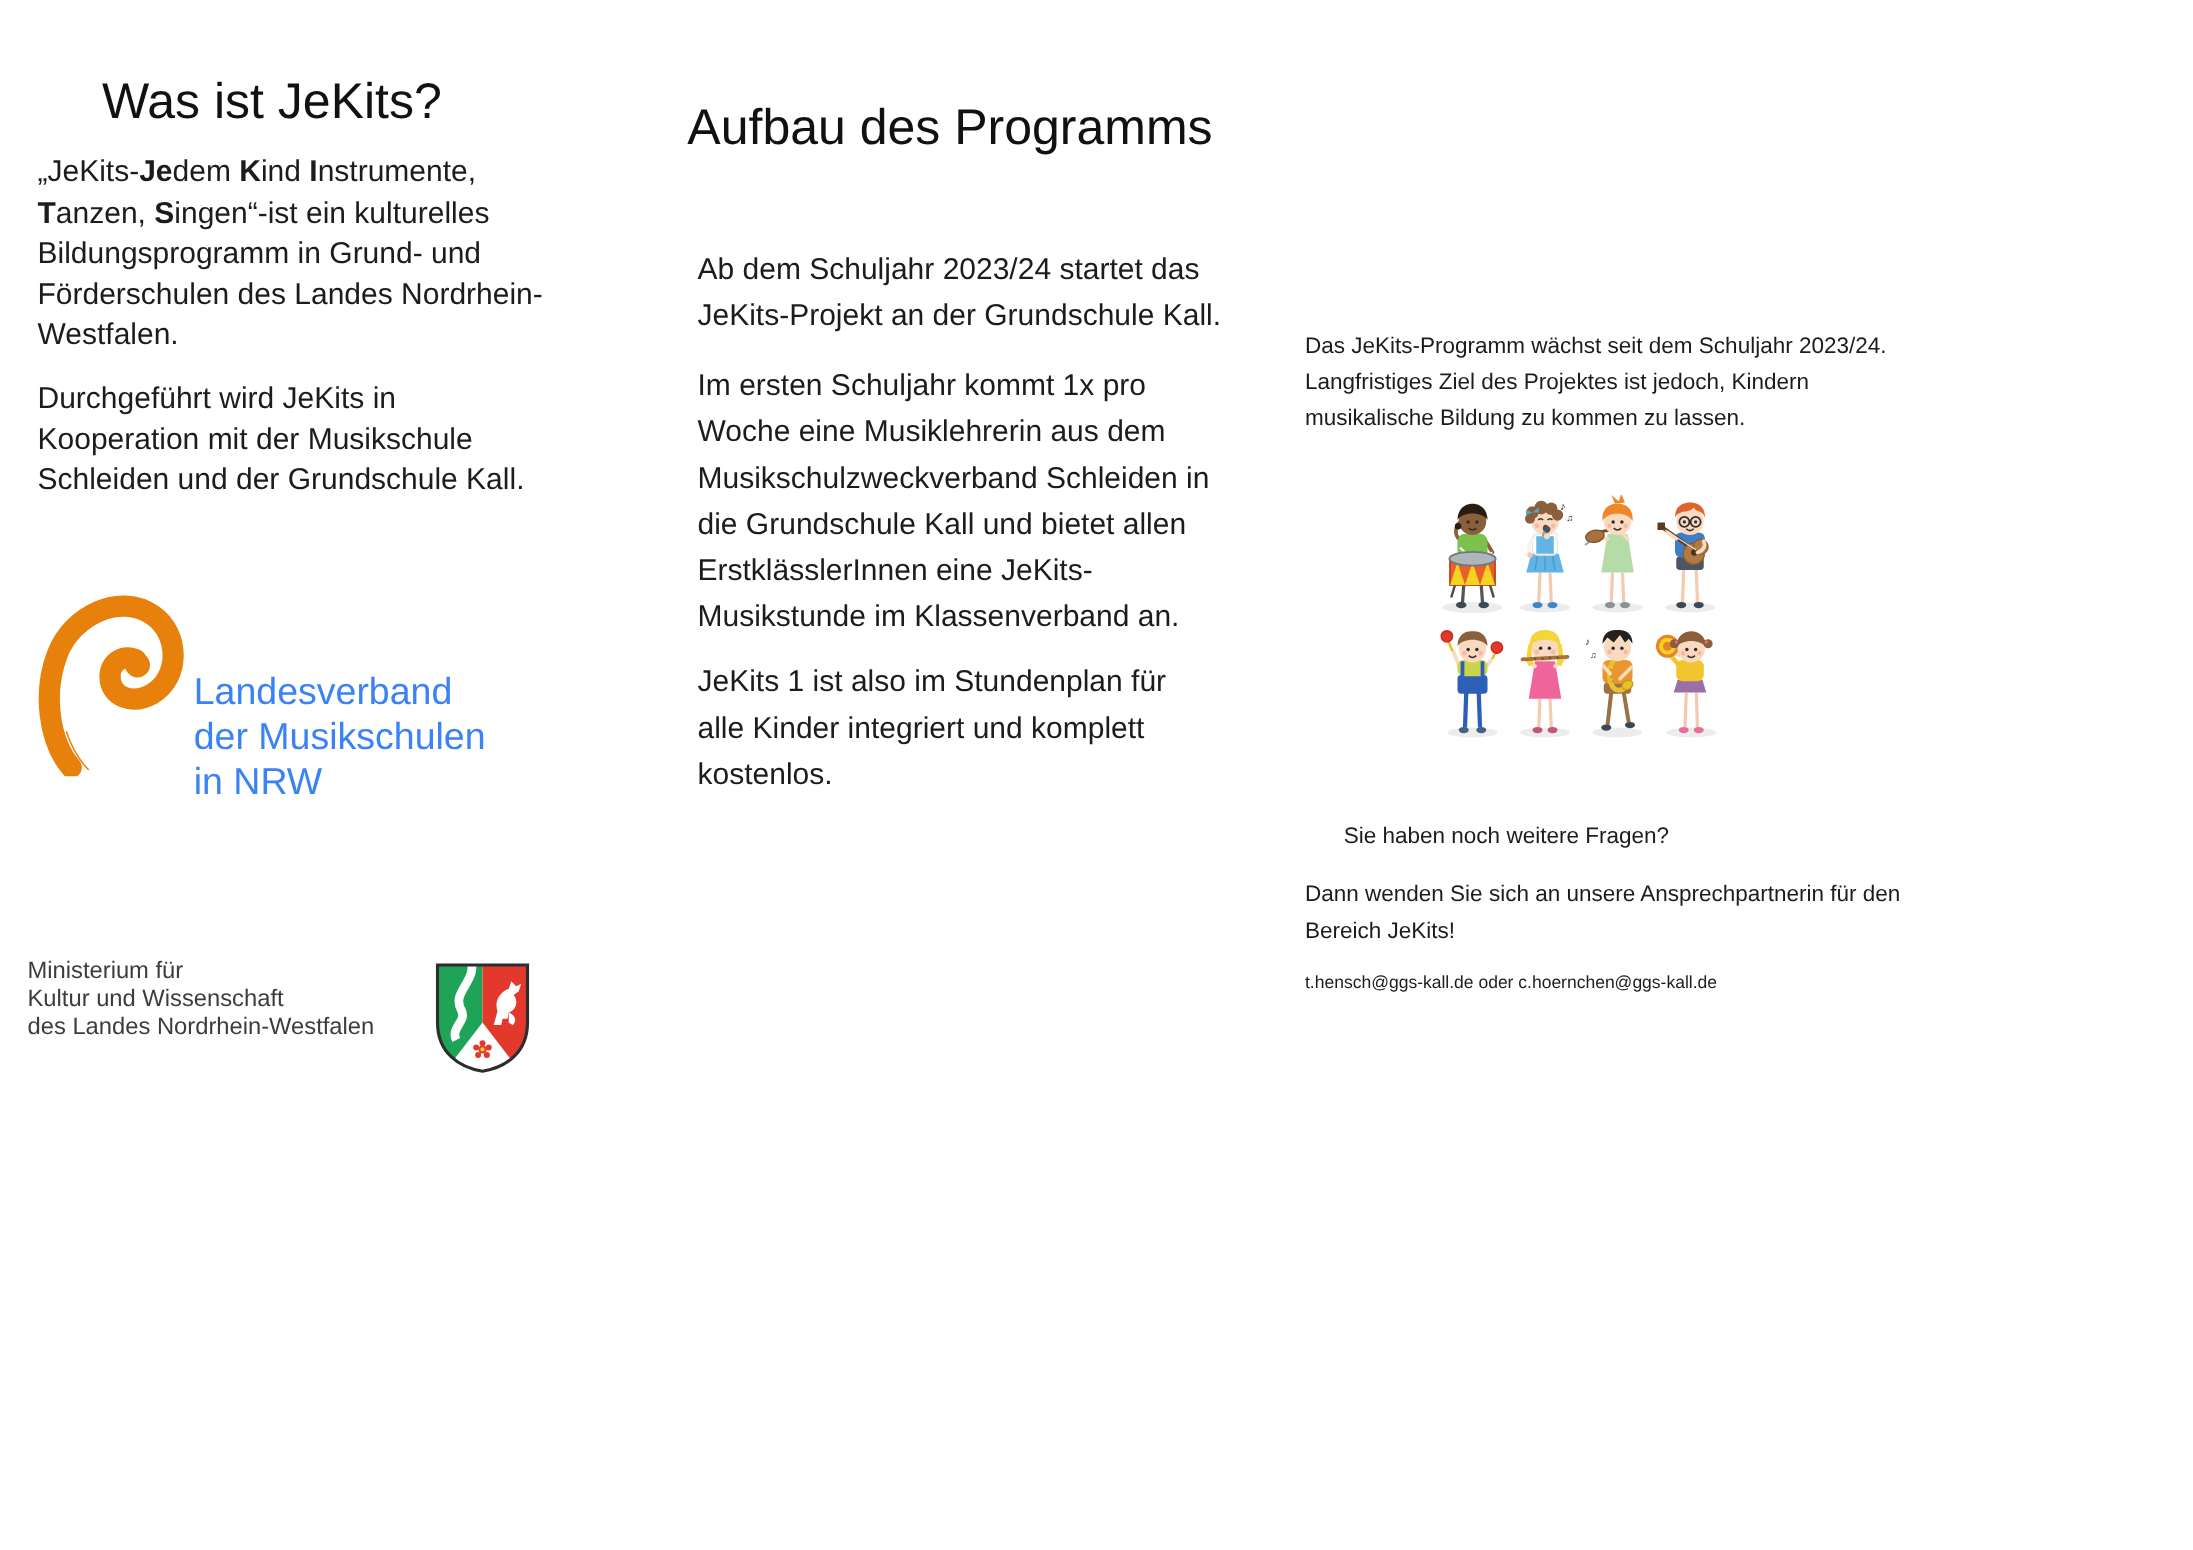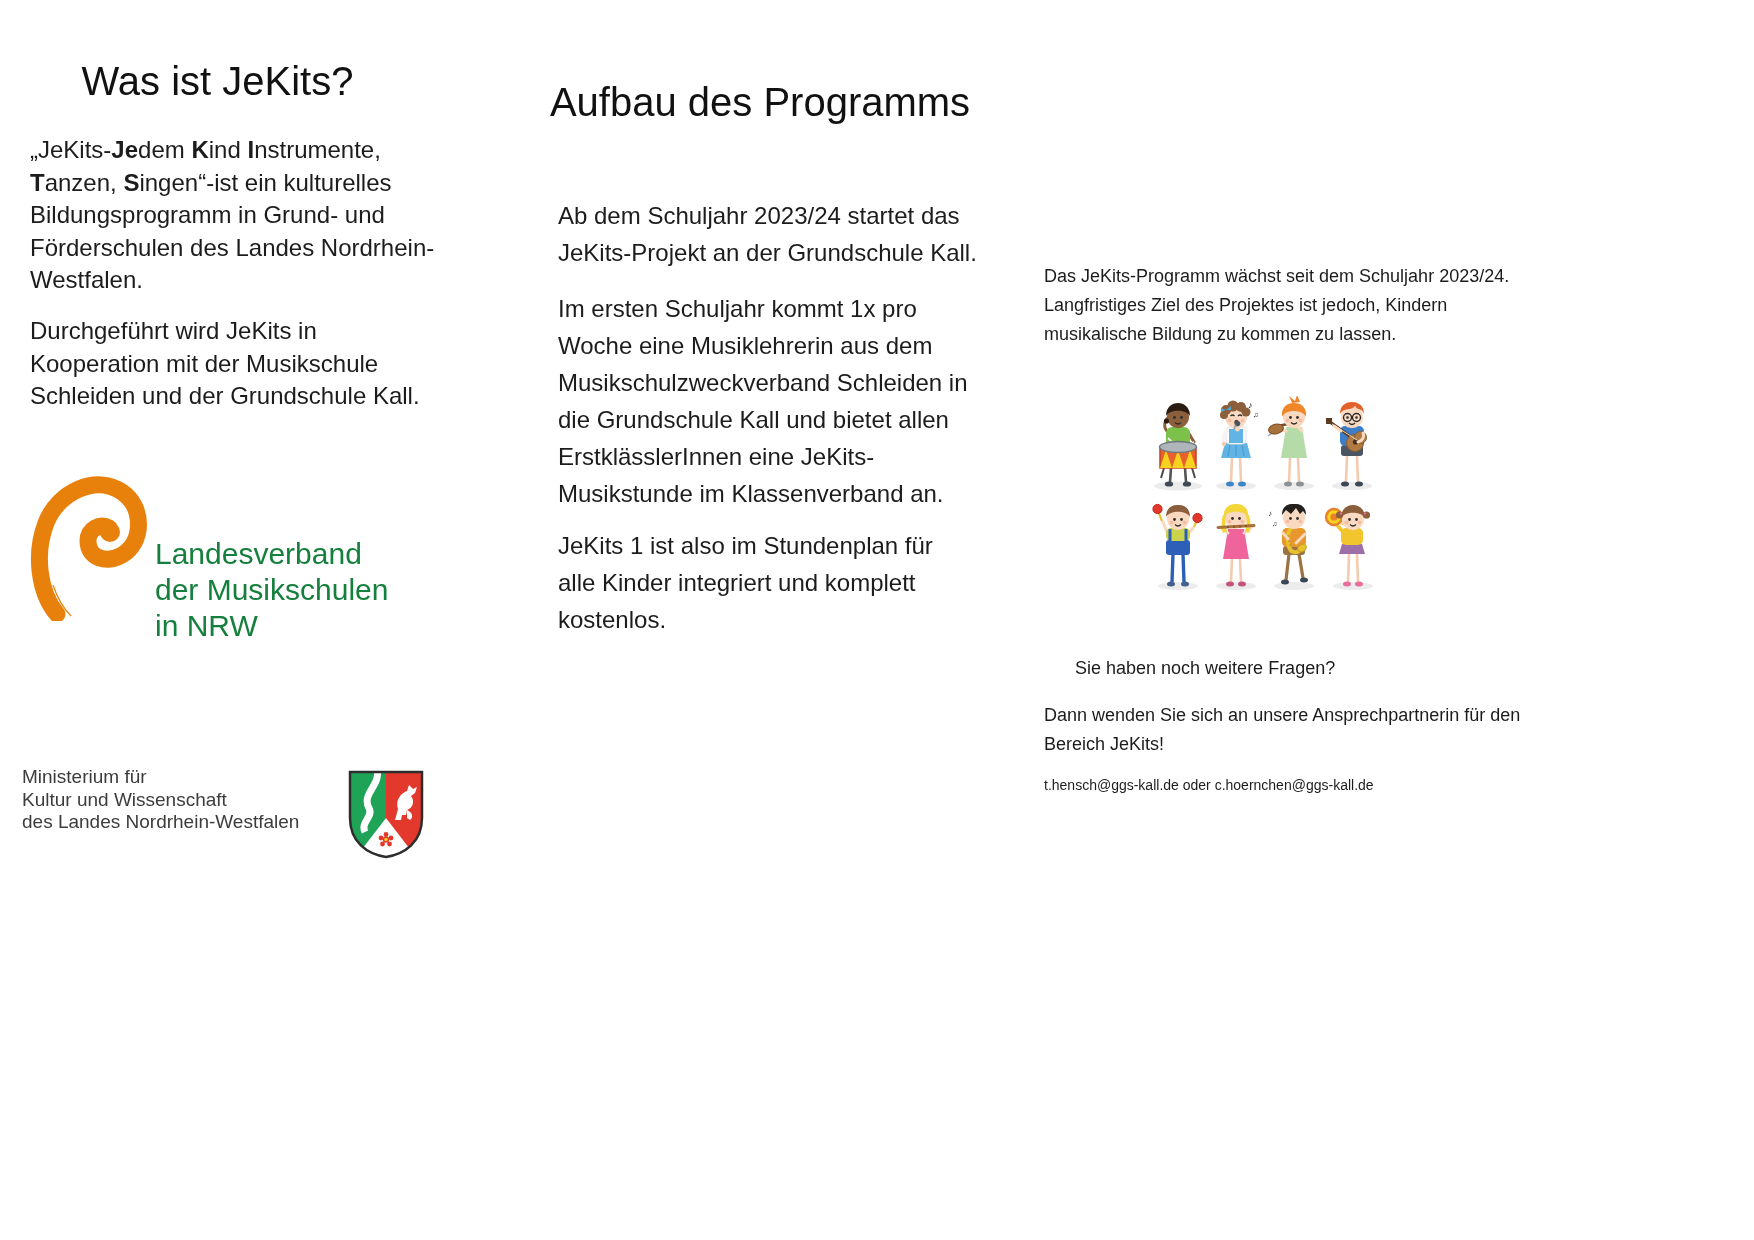--- a/index.html
+++ b/index.html
@@ -1,24 +1,24 @@
 <!DOCTYPE html>
 <html><head>
 <meta charset="utf-8">
 <style>
   html,body{margin:0;padding:0;background:#fff;}
   .page{position:relative;width:1754px;height:1240px;background:#ffffff;overflow:hidden;
         font-family:"Liberation Sans", sans-serif;color:#1c1c1c;}
   .abs{position:absolute;}
   .h1{font-size:40px;font-weight:400;color:#111;white-space:pre-line;}
-  .body-lg{font-size:24px;line-height:32.5px;white-space:pre-line;margin-top:12px;}
+  .body-lg{font-size:24px;line-height:32.5px;white-space:pre-line;}
   .body-mid{font-size:24px;line-height:37px;white-space:pre-line;}
   .body-sm{font-size:18px;line-height:29px;white-space:pre-line;}
   .emails{font-size:14px;white-space:pre-line;}
-  .lv-text{font-size:30px;line-height:36px;color:#15803d;white-space:pre-line;}
+  .lv-text{font-size:30px;line-height:36px;color:#3b82f6;white-space:pre-line;}
   .ministry-text{font-size:19px;line-height:22.5px;font-weight:400;color:#3C3C3B;white-space:pre-line;}
   .center{text-align:center;}
 </style>
 </head>
 <body>
 
 <div class="page">
 
   <div class="abs h1 center" style="left:30px;top:48px;width:375px;margin-top:11px;">Was ist JeKits?</div>
 

